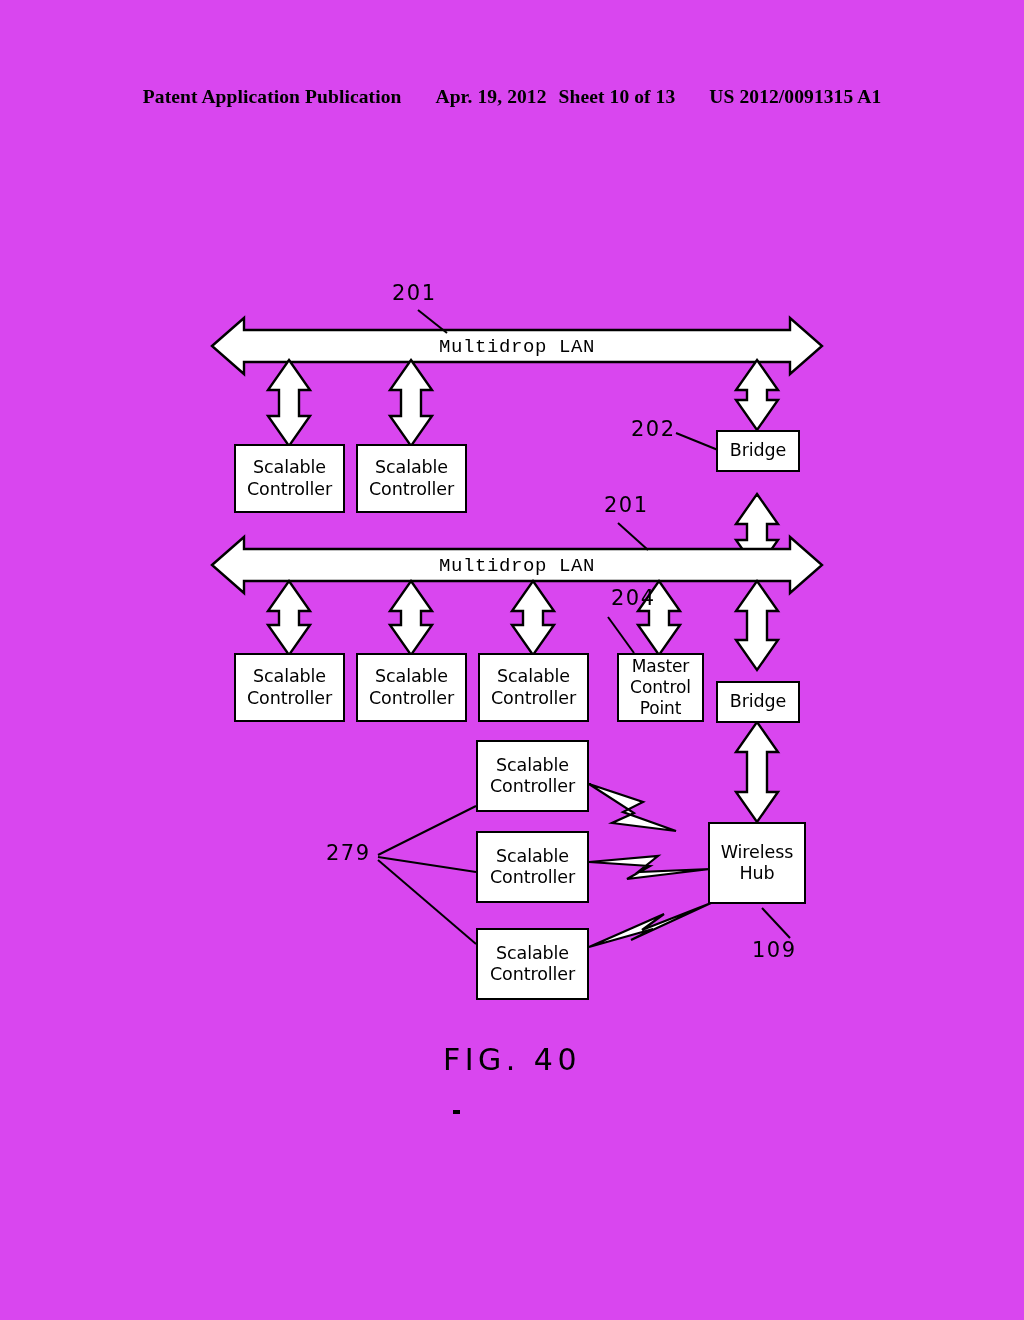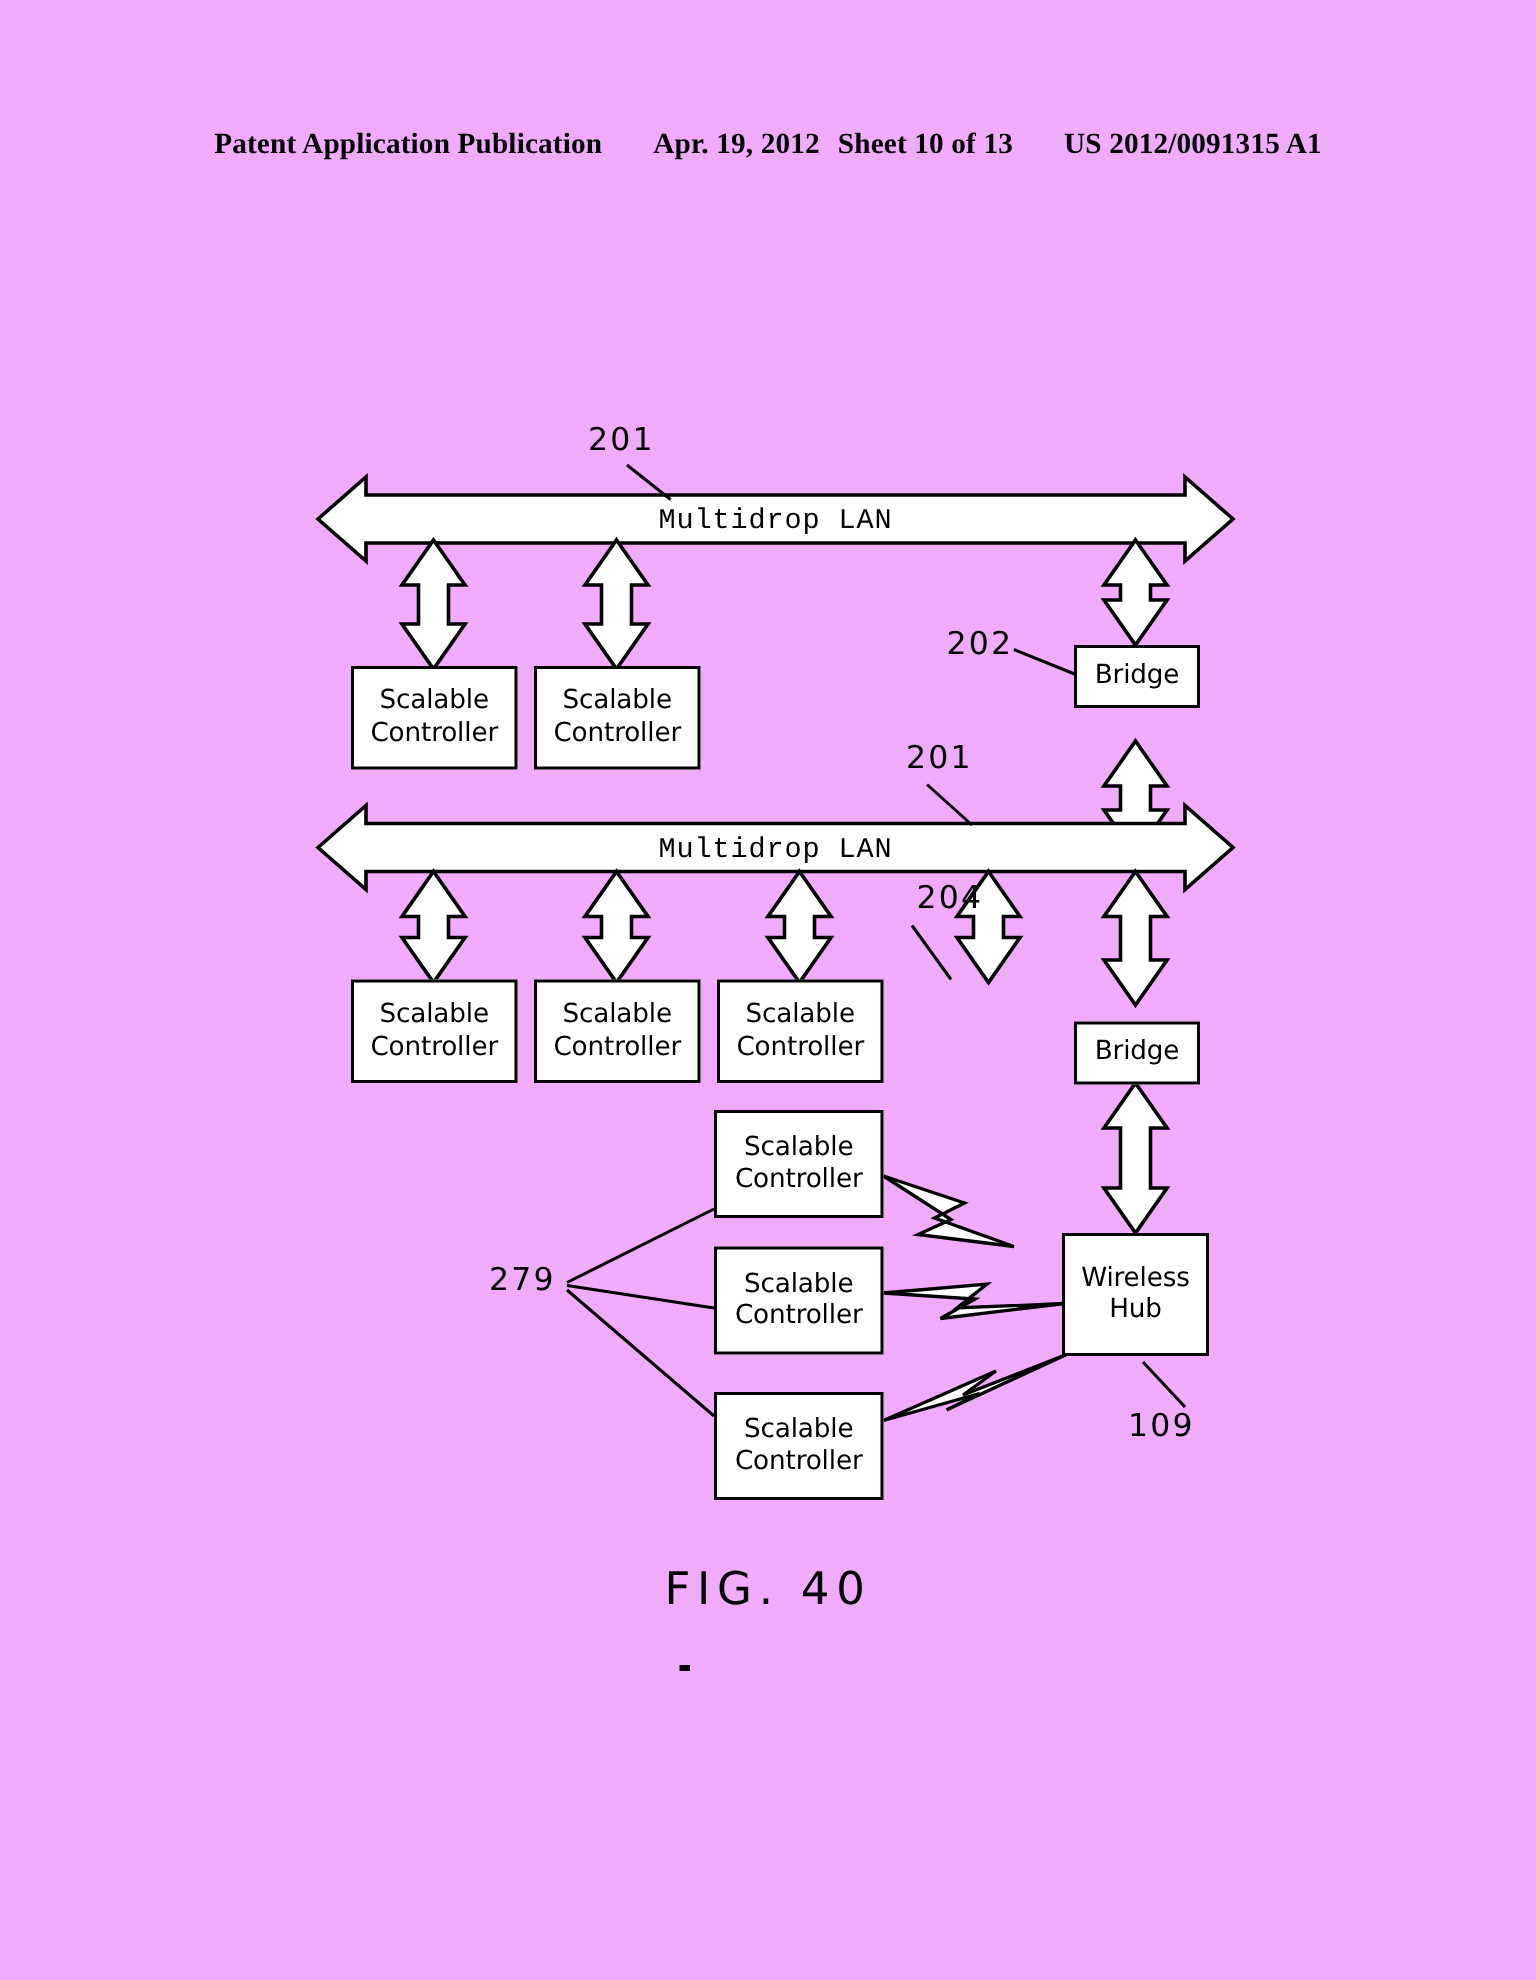--- a/index.html
+++ b/index.html
@@ -4,21 +4,21 @@
 <style>
   html, body {
     margin: 0;
     padding: 0;
     background: #ffffff;
   }
   #page {
     position: relative;
     width: 1024px;
     height: 1320px;
-    background: #f0abfc;
+    background: #d946ef;
     overflow: hidden;
     font-family: "Liberation Sans", sans-serif;
   }
 
   
   .pub-header {
     position: absolute;
     top: 86px;
     left: 0;
     width: 1024px;
@@ -194,20 +194,25 @@
   </div>
   <div class="box" style="left:356px; top:653px; width:111px; height:69px;">
     <span class="ln">Scalable</span>
     <span class="ln">Controller</span>
   </div>
   <div class="box" style="left:478px; top:653px; width:111px; height:69px;">
     <span class="ln">Scalable</span>
     <span class="ln">Controller</span>
   </div>
 
+  <div class="box" style="left:617px; top:653px; width:87px; height:69px; font-size:17px;">
+    <span class="ln">Master</span>
+    <span class="ln">Control</span>
+    <span class="ln">Point</span>
+  </div>
 
   <div class="box" style="left:716px; top:681px; width:84px; height:42px;">
     <span class="ln">Bridge</span>
   </div>
 
   <div class="box" style="left:476px; top:740px; width:113px; height:72px;">
     <span class="ln">Scalable</span>
     <span class="ln">Controller</span>
   </div>
   <div class="box" style="left:476px; top:831px; width:113px; height:72px;">

